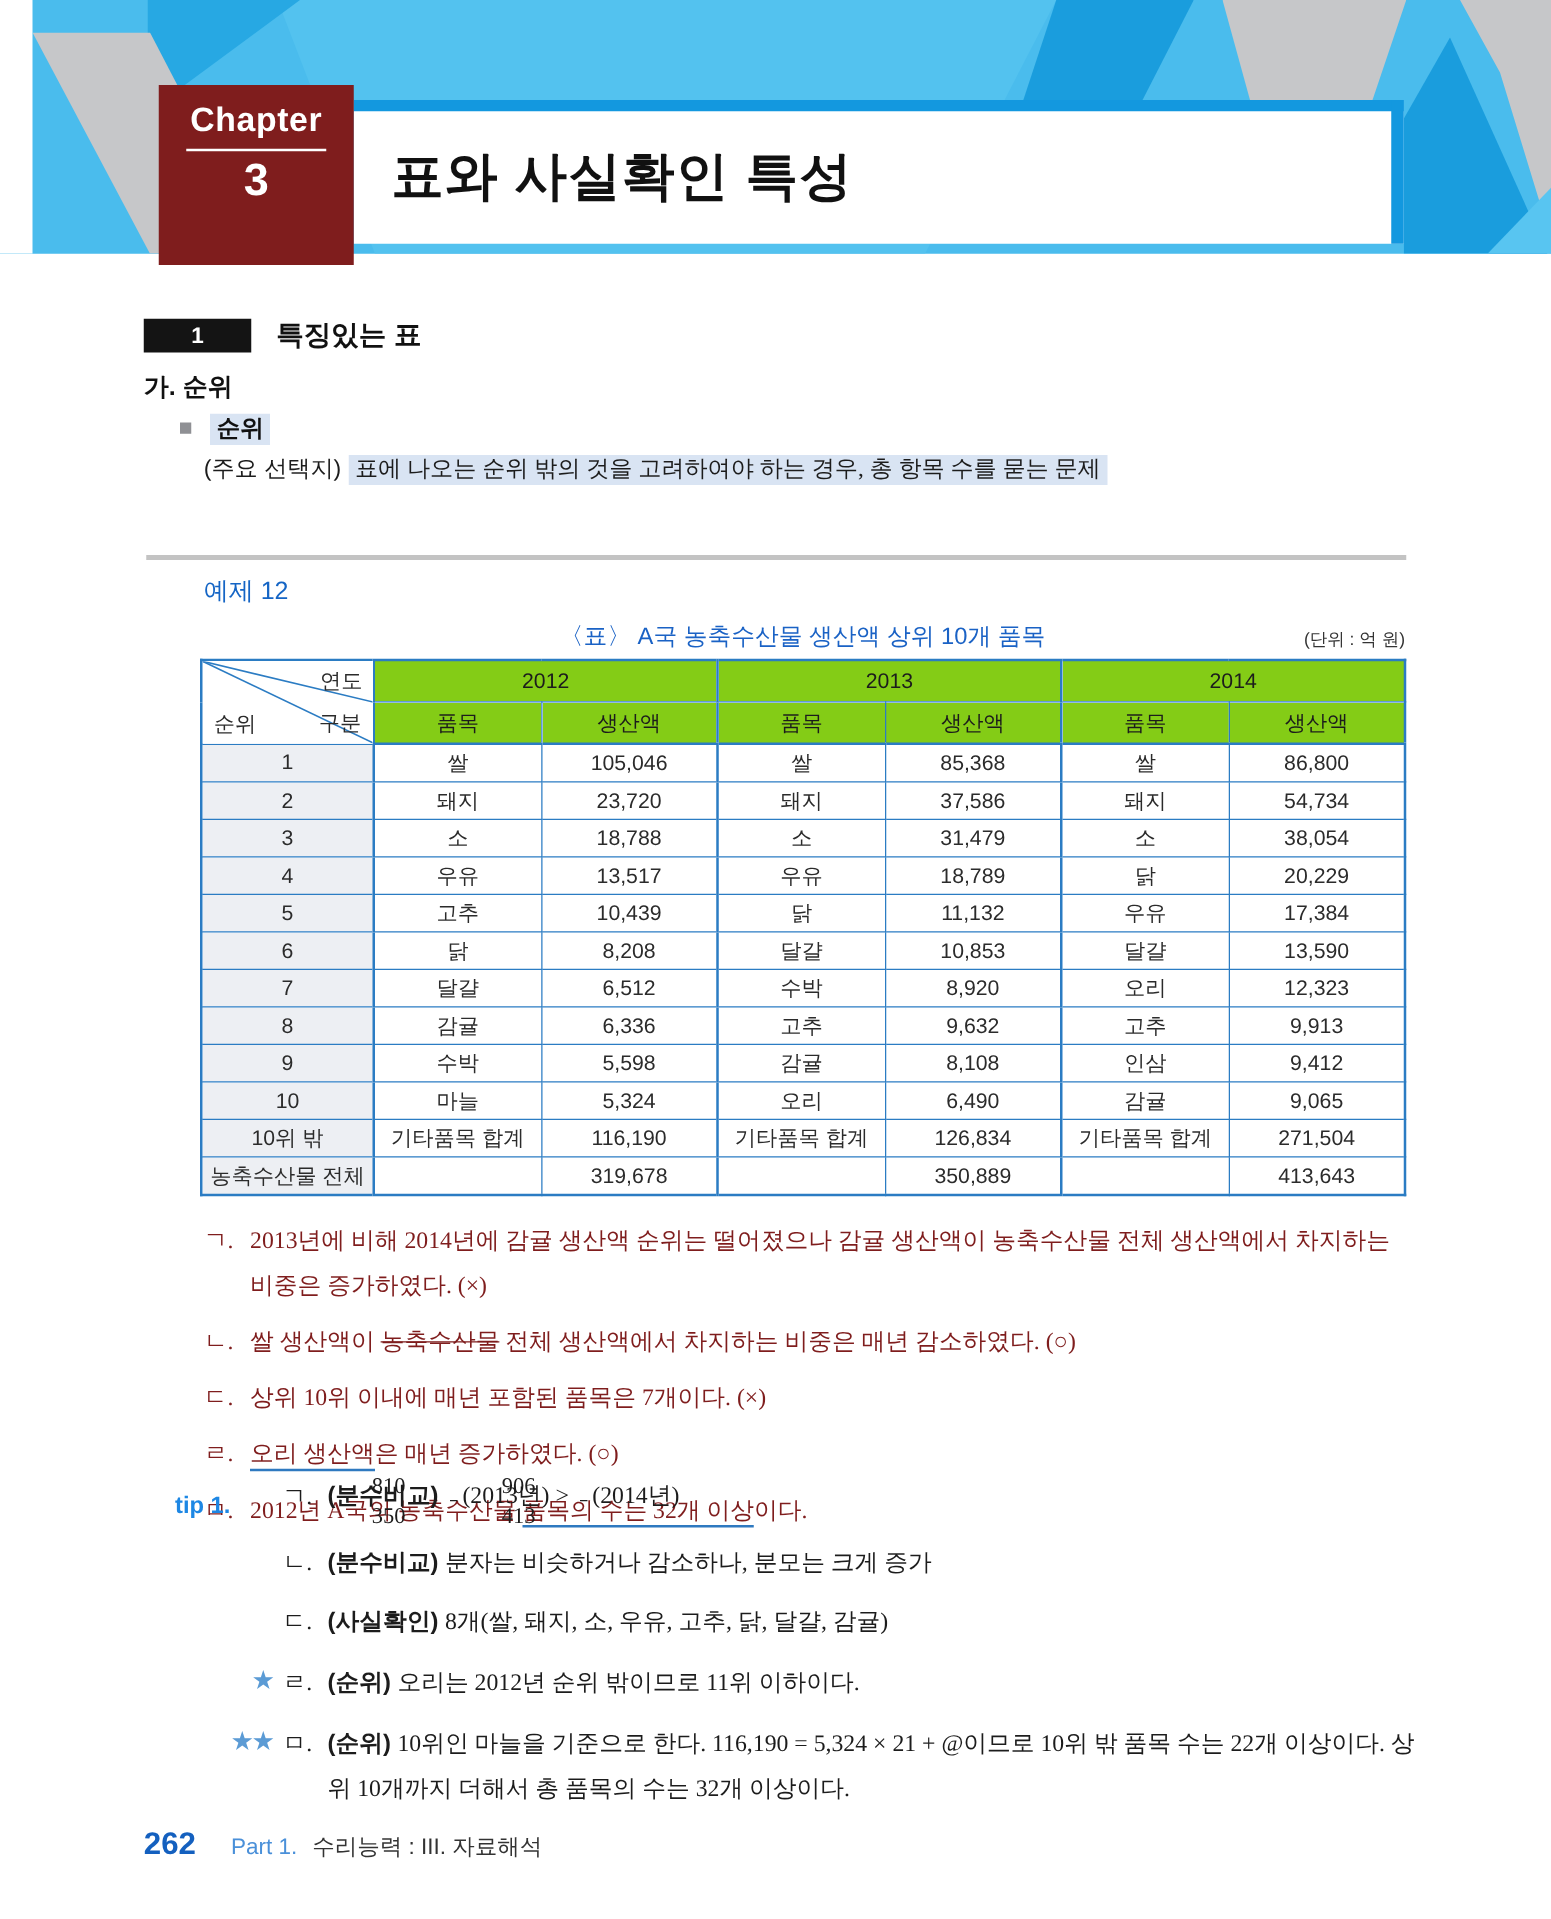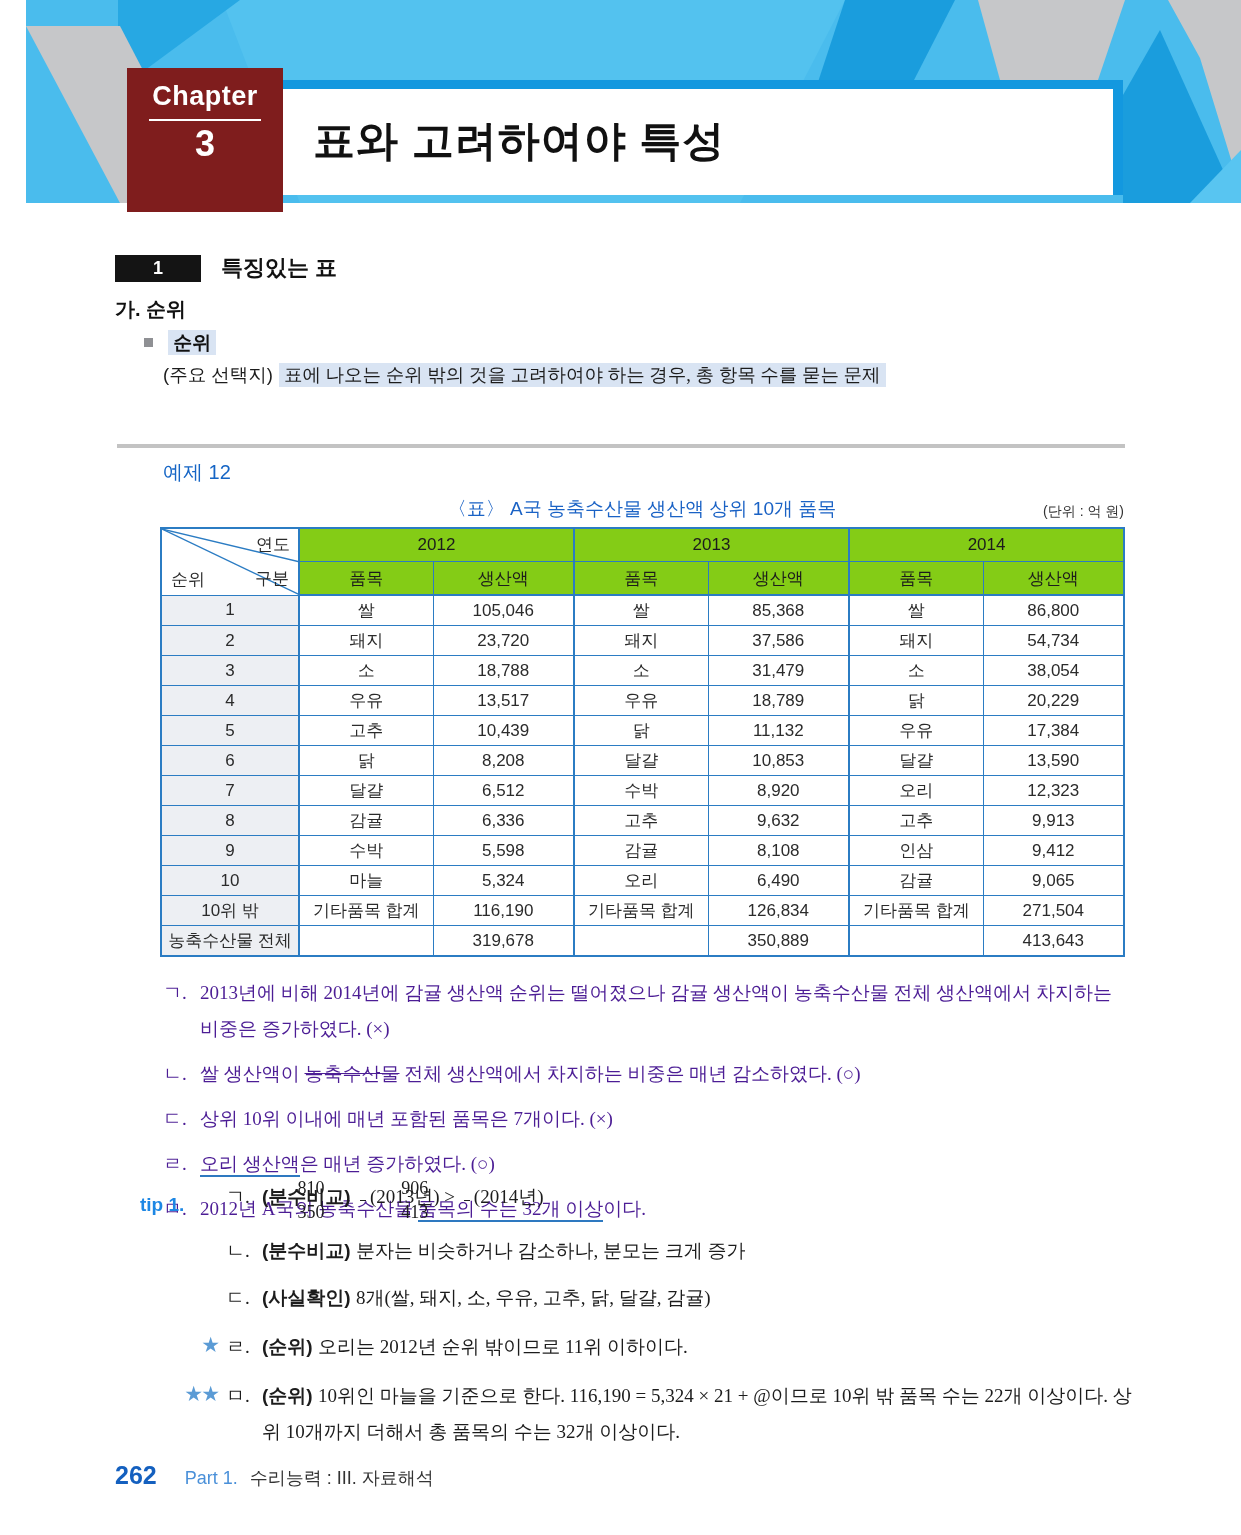--- a/index.html
+++ b/index.html
@@ -65,21 +65,21 @@
   table.data td{height:29px;background:#fff;}
   table.data td.rank{background:#edeff3;border-right-width:2px;}
   table.data .gsep{border-left-width:2px;}
   td.corner{position:relative;background:#fff !important;padding:0;border-right-width:2px;border-bottom-width:2px;}
   td.corner svg{position:absolute;left:0;top:0;}
   td.corner .c-top{position:absolute;top:4px;right:8px;font-size:17px;}
   td.corner .c-mid{position:absolute;top:38px;right:9px;font-size:17px;}
   td.corner .c-bot{position:absolute;bottom:4px;left:9px;font-size:17px;}
   
   .statements{position:absolute;left:163px;top:975px;width:968px;font-family:"Liberation Serif",serif;}
-  .statements p{margin:0 0 9px 0;padding-left:37px;text-indent:-37px;font-size:19px;line-height:36px;color:#4c1d95;}
+  .statements p{margin:0 0 9px 0;padding-left:37px;text-indent:-37px;font-size:19px;line-height:36px;color:#7f1d1d;}
   .statements .marker{display:inline-block;width:37px;text-indent:0;}
   .underline{border-bottom:2px solid #2e79c0;padding-bottom:1px;}
   .strike{text-decoration:line-through;}
   
   .tips{position:absolute;left:0px;top:1178px;width:1150px;}
   .tip-label{position:absolute;left:140px;top:16px;font-size:19px;font-weight:bold;color:#1d87e4;}
   .tips p{margin:0 0 11px 0;padding-left:262px;text-indent:-104px;font-family:"Liberation Serif",serif;
     font-size:19px;line-height:36px;color:#1c1c1c;max-width:1145px;box-sizing:border-box;}
   .tips .stars{display:inline-block;width:60px;text-indent:0;text-align:right;color:#5b9bd5;
     font-size:21px;letter-spacing:-2px;font-family:"Liberation Sans",sans-serif;vertical-align:1px;}
@@ -107,21 +107,21 @@
   <div class="shape sh-grayFR"></div>
   <div class="shape sh-darkBR"></div>
   <div class="shape sh-lbBR"></div>
 </div>
 <div class="chapter-box">
   <span class="ch-word">Chapter</span>
   <span class="ch-line"></span>
   <span class="ch-num">3</span>
 </div>
 <div class="title-box">
-  <h1>표와 고려하여야 특성</h1>
+  <h1>표와 사실확인 특성</h1>
 </div>
 
 <div class="section-row">
   <div class="section-numbox">1</div>
   <div class="section-title">특징있는 표</div>
 </div>
 <div class="subsection">가. 순위</div>
 <div class="bullet-row">
   <span class="bullet-sq"></span>
   <span class="hl">순위</span>

